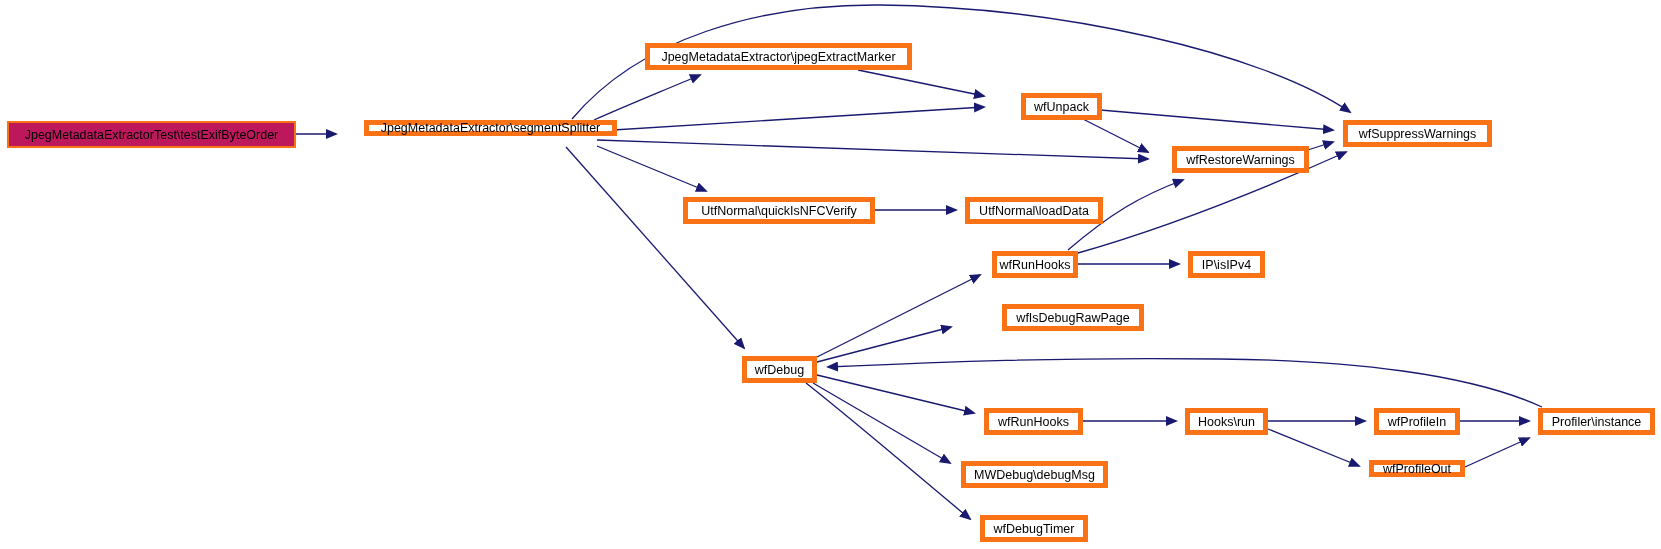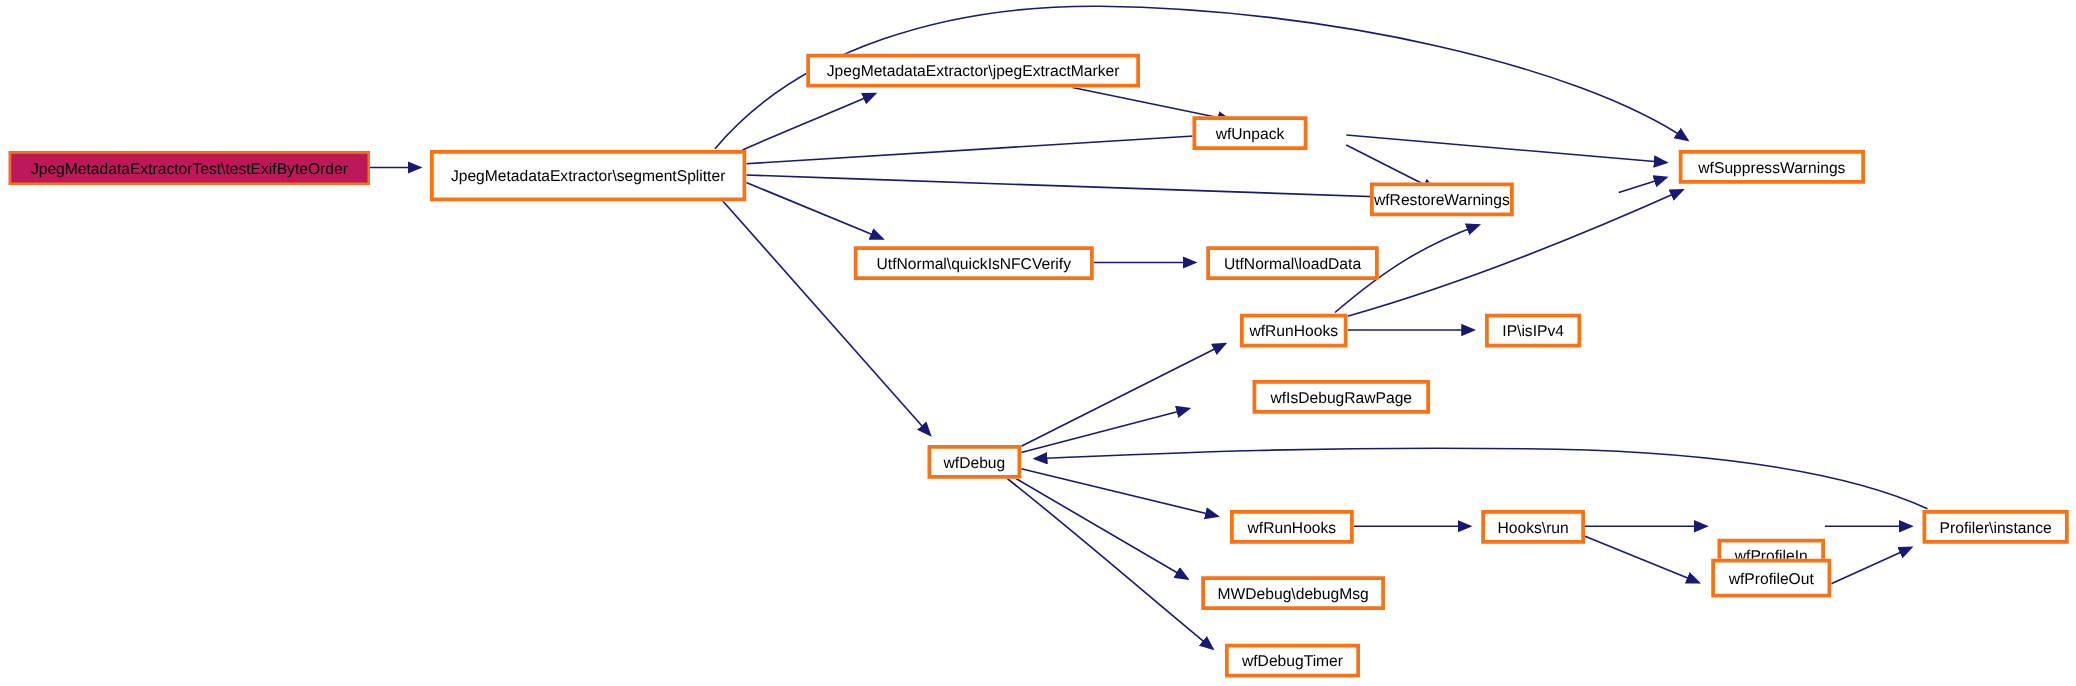--- a/index.html
+++ b/index.html
@@ -1,19 +1,19 @@
 <!DOCTYPE html>
 <html><head>
 <meta charset="utf-8">
 <style>
   html,body{margin:0;padding:0;background:#ffffff;}
   #canvas{position:relative;width:1661px;height:549px;background:#ffffff;
           font-family:"Liberation Sans","DejaVu Sans",sans-serif;overflow:hidden;}
   #edges{position:absolute;left:0;top:0;width:1661px;height:549px;}
-  .node{position:absolute;box-sizing:border-box;background:#ffffff;border:3px solid #f97316;
+  .node{position:absolute;box-sizing:border-box;background:#ffffff;border:5px solid #f97316;
         display:flex;align-items:center;justify-content:center;white-space:nowrap;
         font-size:12.5px;color:#000000;cursor:pointer;z-index:2;}
   .node.start{background:#be185d;border-width:2px;}
   .edge{stroke:#191970;stroke-width:1.3;fill:none;}
 </style>
 </head>
 <body>
 
 <div id="canvas">
 
@@ -45,32 +45,32 @@
     <path class="edge" marker-end="url(#arw)" d="M813,383 L950,463"></path>
     <path class="edge" marker-end="url(#arw)" d="M806,383 C858,424 918,476 970,519"></path>
     <path class="edge" marker-end="url(#arw)" d="M1083,421 L1176,421"></path>
     <path class="edge" marker-end="url(#arw)" d="M1268,421 L1365,421"></path>
     <path class="edge" marker-end="url(#arw)" d="M1268,429 L1359,466"></path>
     <path class="edge" marker-end="url(#arw)" d="M1460,421 L1529,421"></path>
     <path class="edge" marker-end="url(#arw)" d="M1465,467 L1529,438"></path>
   </svg>
 
   <div class="node start" style="left:7px;top:121px;width:289px;height:27px">JpegMetadataExtractorTest\testExifByteOrder</div>
-  <div class="node" style="left:344px;top:120px;width:253px;height:41px">JpegMetadataExtractor\segmentSplitter</div>
+  <div class="node" style="left:364px;top:120px;width:253px;height:16px">JpegMetadataExtractor\segmentSplitter</div>
   <div class="node" style="left:645px;top:43px;width:267px;height:27px">JpegMetadataExtractor\jpegExtractMarker</div>
-  <div class="node" style="left:954px;top:93px;width:92px;height:27px">wfUnpack</div>
+  <div class="node" style="left:1021px;top:93px;width:81px;height:27px">wfUnpack</div>
   <div class="node" style="left:1343px;top:120px;width:149px;height:27px">wfSuppressWarnings</div>
-  <div class="node" style="left:1096px;top:146px;width:115px;height:27px">wfRestoreWarnings</div>
+  <div class="node" style="left:1172px;top:146px;width:137px;height:27px">wfRestoreWarnings</div>
   <div class="node" style="left:683px;top:197px;width:192px;height:27px">UtfNormal\quickIsNFCVerify</div>
   <div class="node" style="left:965px;top:197px;width:138px;height:27px">UtfNormal\loadData</div>
   <div class="node" style="left:992px;top:251px;width:86px;height:27px">wfRunHooks</div>
   <div class="node" style="left:1188px;top:251px;width:77px;height:27px">IP\isIPv4</div>
   <div class="node" style="left:1002px;top:304px;width:142px;height:27px">wfIsDebugRawPage</div>
   <div class="node" style="left:742px;top:356px;width:75px;height:27px">wfDebug</div>
   <div class="node" style="left:984px;top:408px;width:99px;height:27px">wfRunHooks</div>
   <div class="node" style="left:1185px;top:408px;width:83px;height:27px">Hooks\run</div>
-  <div class="node" style="left:1374px;top:431px;width:86px;height:27px">wfProfileIn</div>
+  <div class="node" style="left:1374px;top:408px;width:86px;height:27px">wfProfileIn</div>
   <div class="node" style="left:1538px;top:408px;width:117px;height:27px">Profiler\instance</div>
-  <div class="node" style="left:1369px;top:447px;width:96px;height:31px">wfProfileOut</div>
+  <div class="node" style="left:1369px;top:460px;width:96px;height:17px">wfProfileOut</div>
   <div class="node" style="left:961px;top:461px;width:147px;height:27px">MWDebug\debugMsg</div>
   <div class="node" style="left:980px;top:515px;width:108px;height:27px">wfDebugTimer</div>
 
 </div>
 
 </body></html>

